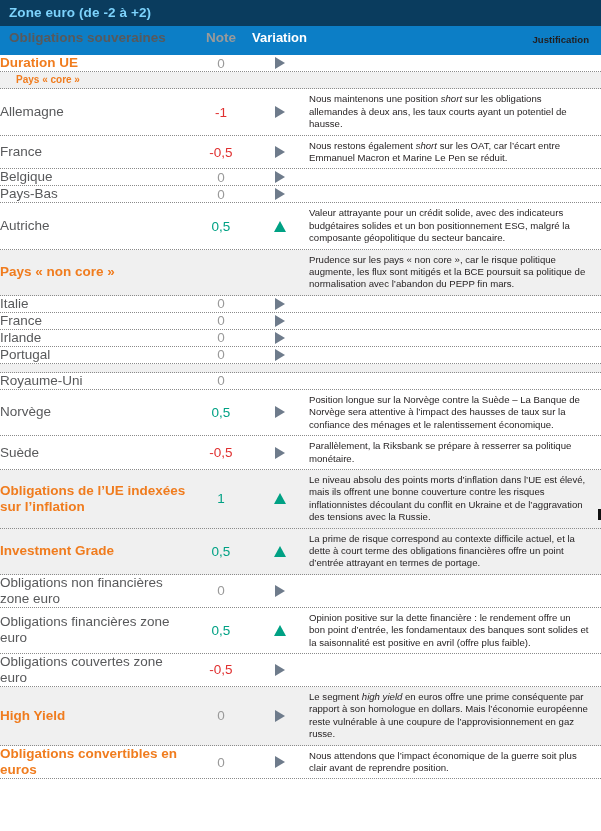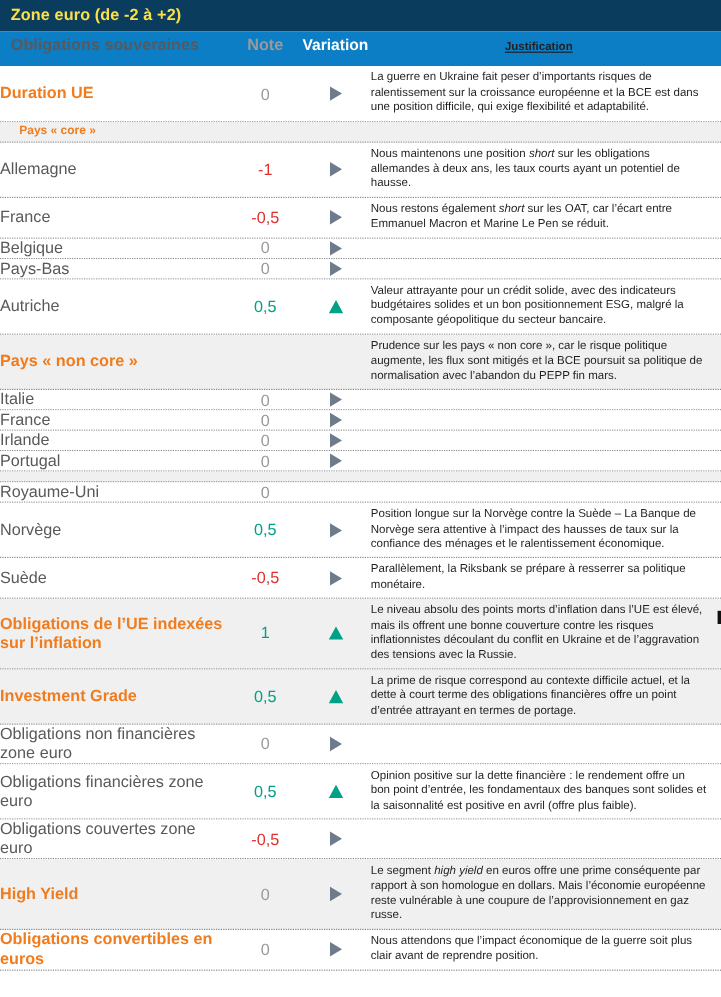--- a/index.html
+++ b/index.html
@@ -14,40 +14,40 @@
     overflow: hidden;
   }
   #table-root {
     width: 601px;
     box-sizing: border-box;
   }
 
   
   .title-bar {
     background: #0A3C5E;
-    color: #fde047;
+    color: #7dd3fc;
     font-size: 13.5px;
     font-weight: bold;
     padding: 5px 0 5px 9px;
     line-height: 16px;
     letter-spacing: 0.1px;
   }
   .col-header {
     display: flex;
     background: #0C7EC6;
     color: #ffffff;
     font-size: 13px;
     font-weight: bold;
     line-height: 16px;
     padding: 4px 0 5px 0;
   }
   .col-header .c-name   { width: 190px; padding-left: 9px; box-sizing: border-box; }
   .col-header .c-note   { width: 62px;  text-align: center; }
   .col-header .c-var    { width: 55px;  text-align: center; }
-  .col-header .c-just   { flex: 1; text-align: center; text-decoration: underline; }
+  .col-header .c-just   { flex: 1; text-align: right; }
 
   
   .row {
     display: flex;
     align-items: stretch;
     border-bottom: 1px dotted #8a8a8a;
     background: #ffffff;
   }
   .row.alt { background: #F0F0F0; }
 
@@ -139,21 +139,20 @@
     <div class="c-just">Justification</div>
   </div>
 
   <div id="rows-container">
       <div class="row">
         <div class="cell c-name accent">Duration UE</div>
         <div class="cell c-note ">0</div>
         <div class="cell c-var">
           <span class="arrow-flat"></span>
         </div>
-        <div class="cell c-just">La guerre en Ukraine fait peser d’importants risques de ralentissement sur la croissance européenne et la BCE est dans une position difficile, qui exige flexibilité et adaptabilité.</div>
       </div>
       <div class="row alt">
         <div class="cell c-name section">Pays « core »</div>
         <div class="cell c-note "></div>
         <div class="cell c-var">
           <span class="arrow-none"></span>
         </div>
         <div class="cell c-just"></div>
       </div>
       <div class="row">

